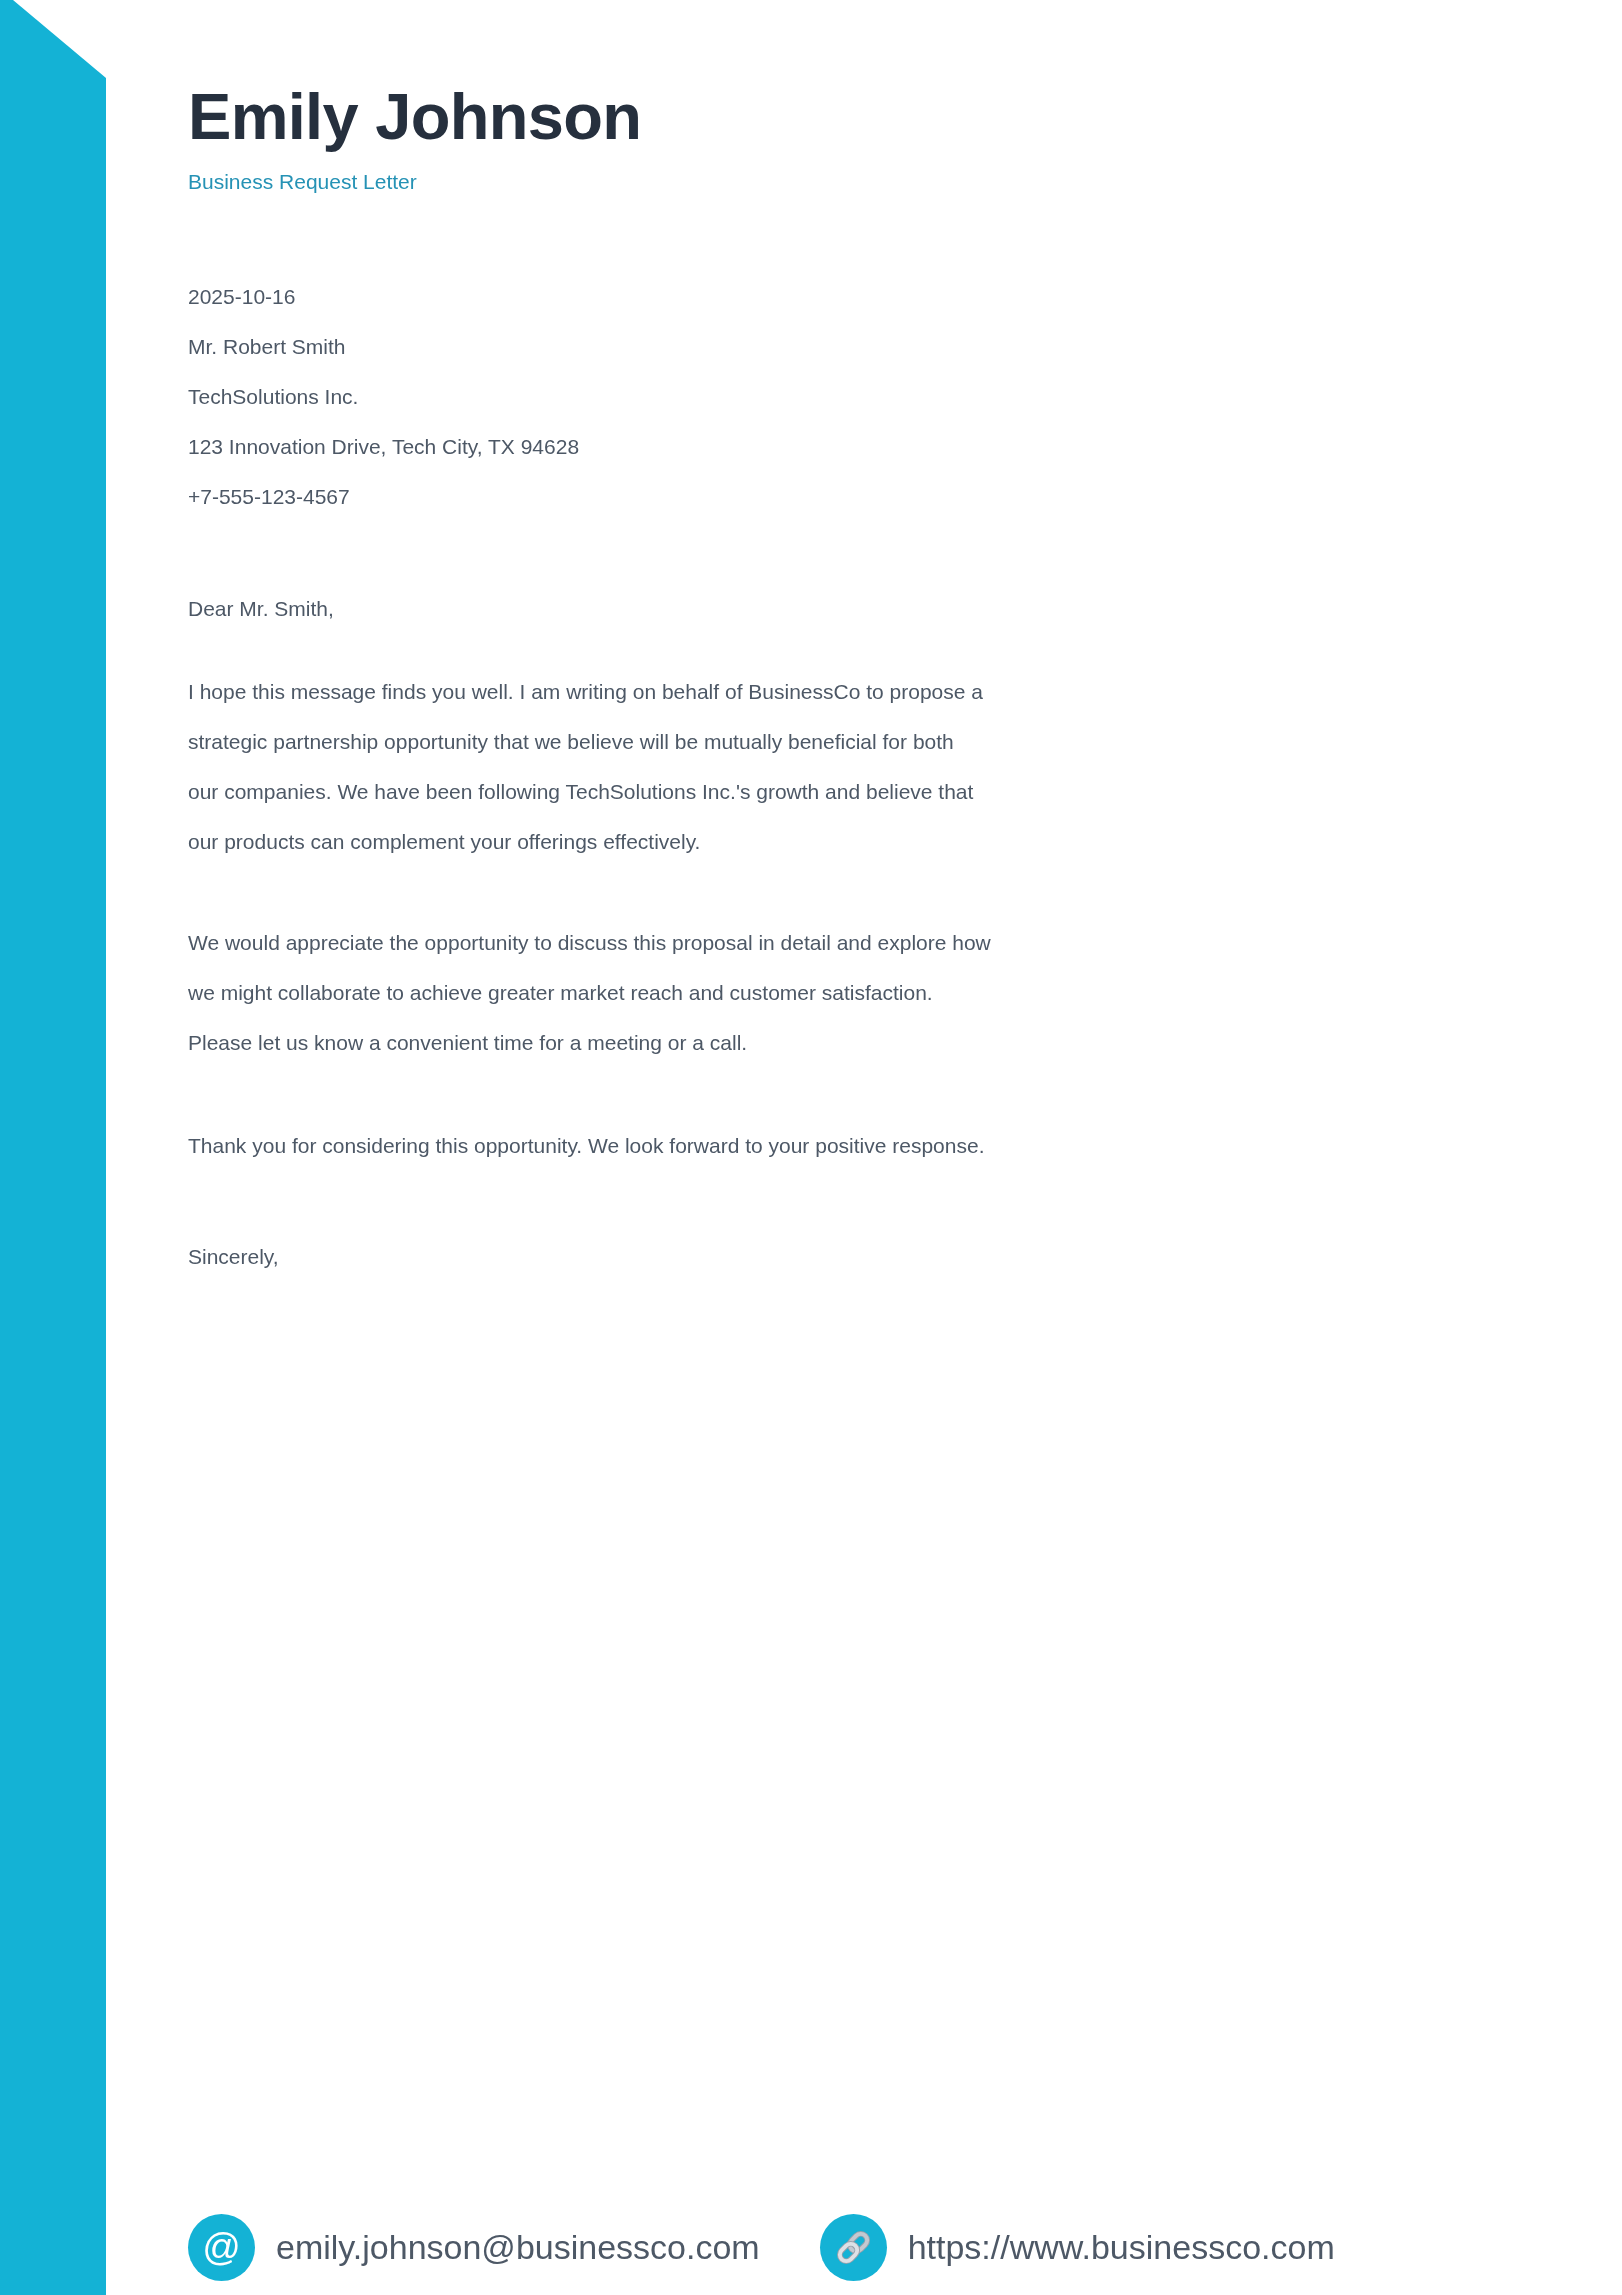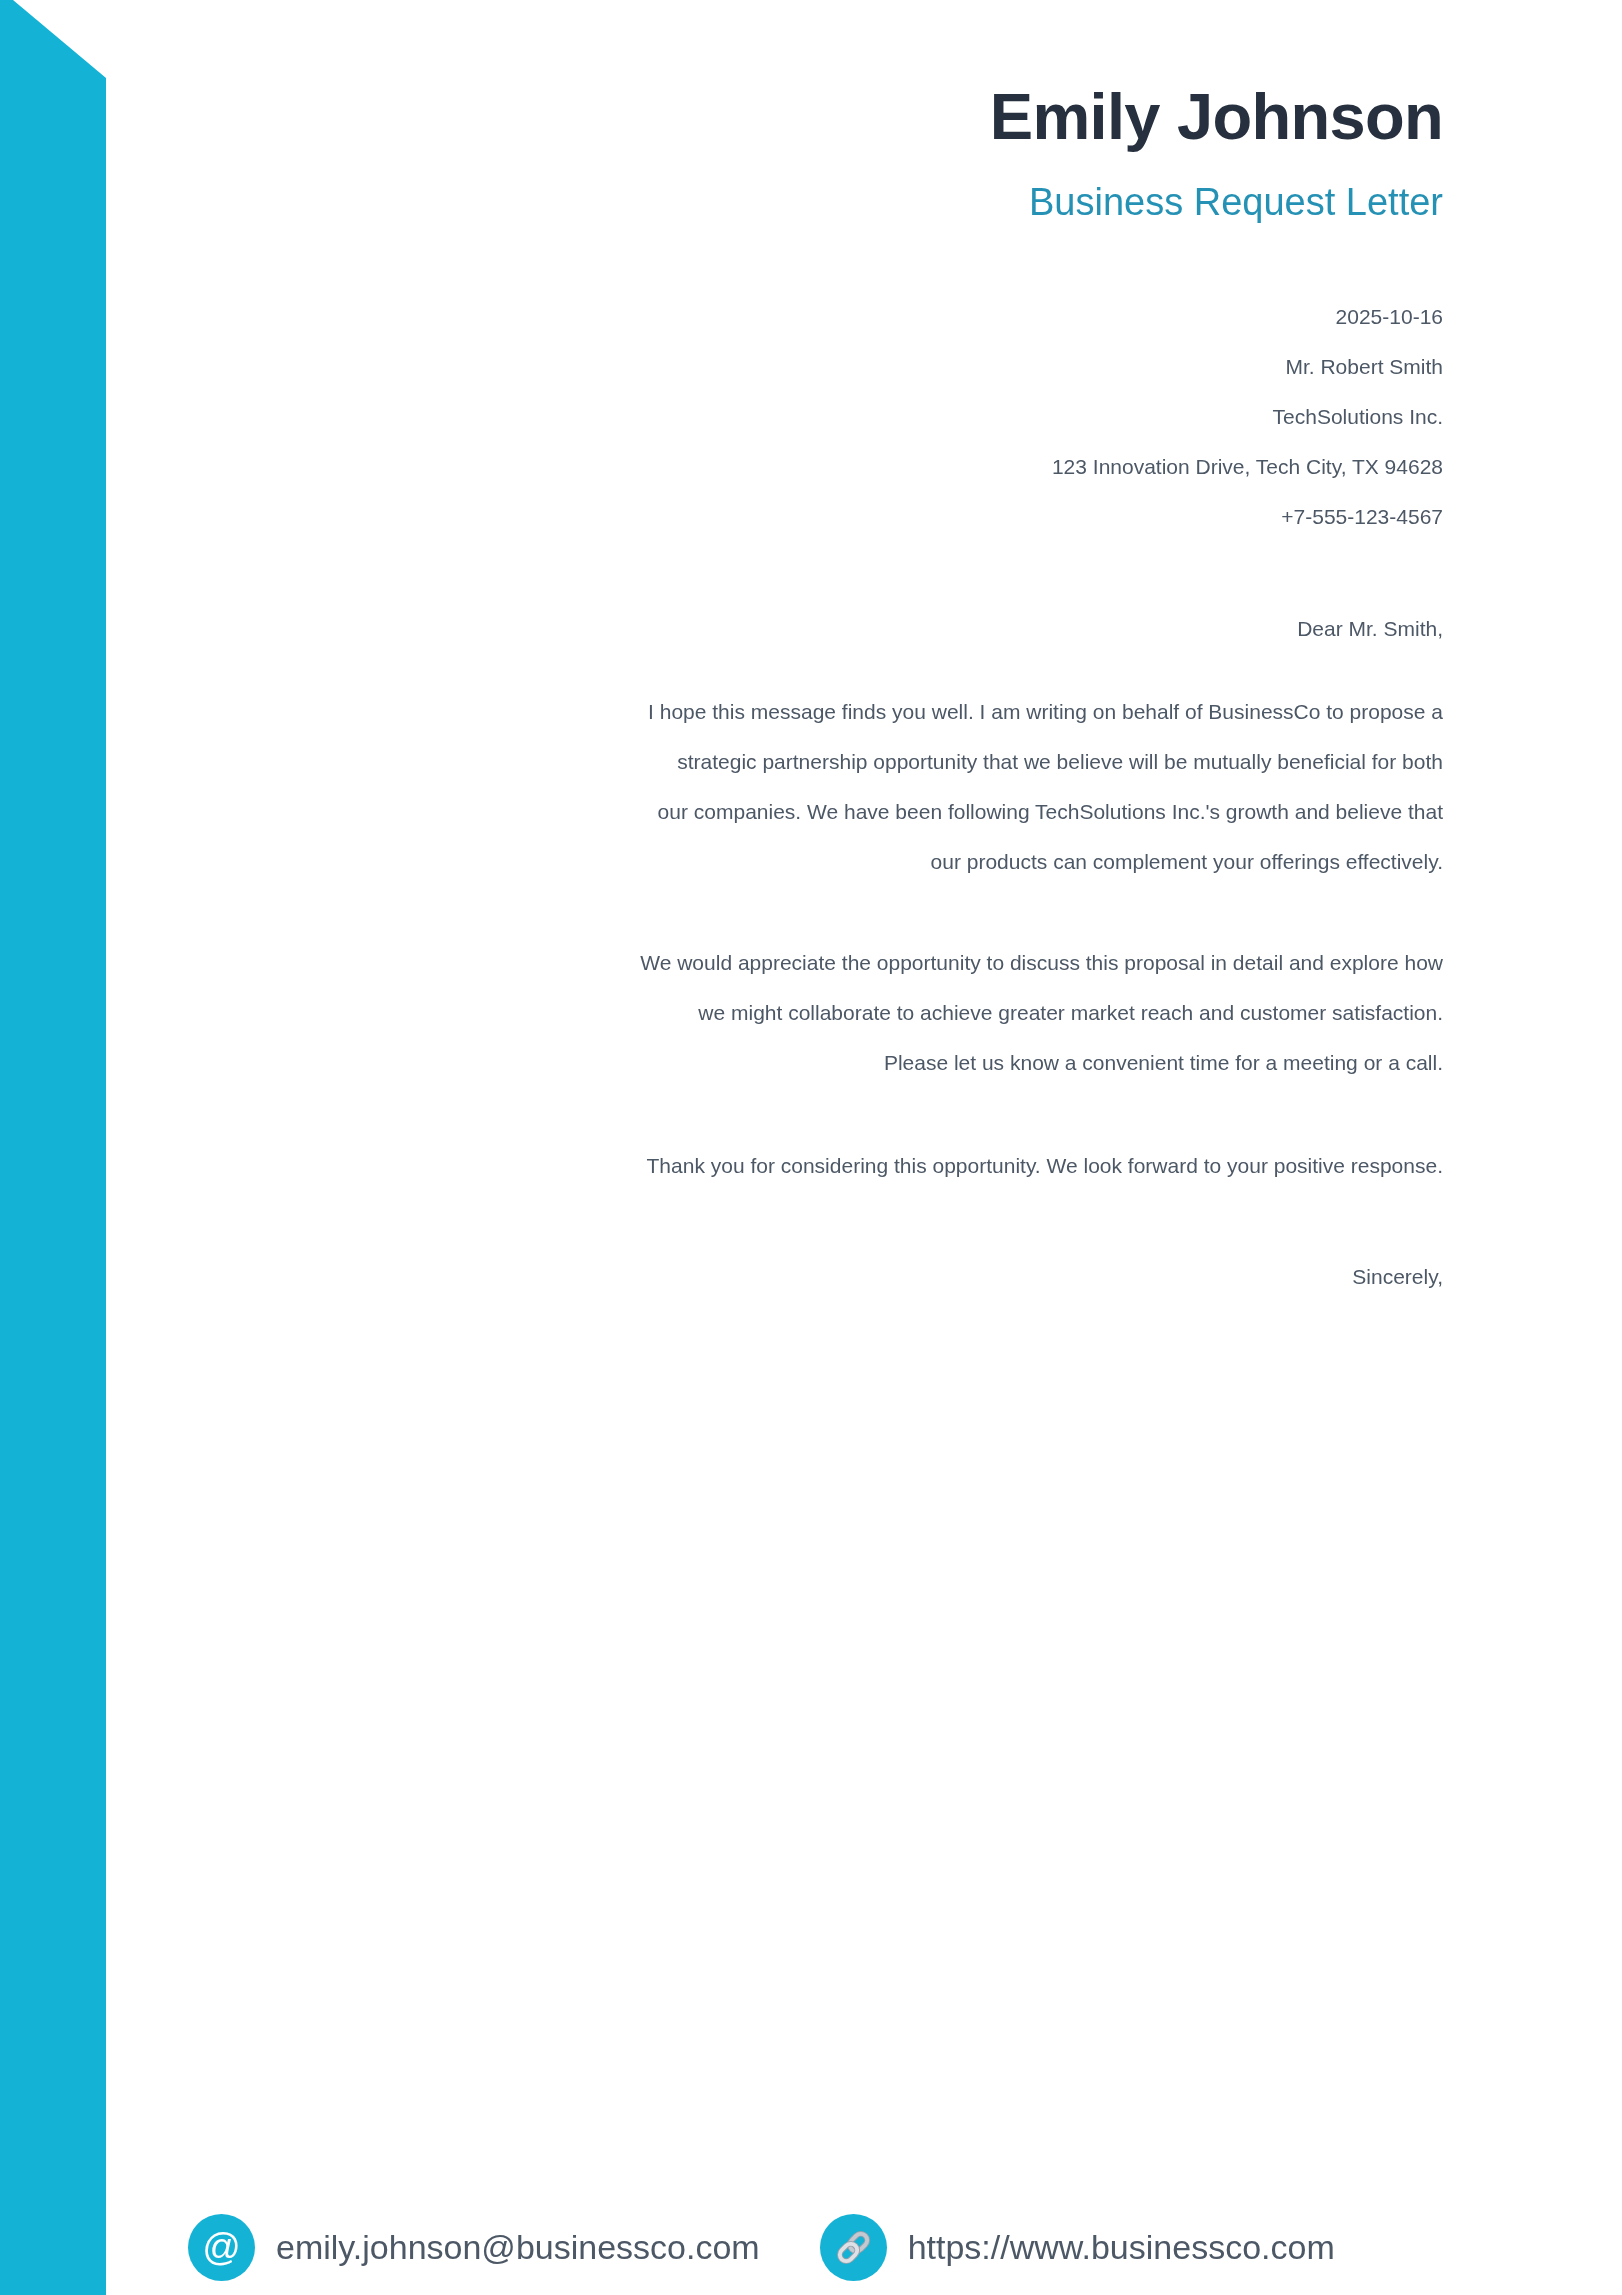--- a/index.html
+++ b/index.html
@@ -5,21 +5,20 @@
   * { margin: 0; padding: 0; box-sizing: border-box; }
   html, body { background: #ffffff; }
   body { font-family: "Liberation Sans", sans-serif; }
 
   .page {
     position: relative;
     width: 1557px;
     height: 2295px;
     background: #ffffff;
     overflow: hidden;
-    text-align: right;
   }
 
   
   .side-band {
     position: absolute;
     left: 0; top: 0;
     width: 106px;
     height: 2295px;
     background: var(--accent, #14b2d5);
     clip-path: polygon(0 0, 13px 0, 100% 78px, 100% 100%, 0 100%);
@@ -35,22 +34,22 @@
   .letter-title {
     margin-top: 81px;
     font-size: 65px;
     line-height: 72px;
     font-weight: 700;
     letter-spacing: -0.7px;
     color: var(--title-color, #26303e);
   }
 
   .letter-subtitle {
-    margin-top: 32px;
-    font-size: 38px;
+    margin-top: 12px;
+    font-size: 21px;
     line-height: 34px;
     font-weight: 400;
     color: var(--subtitle-color, #2592b5);
   }
 
   .body-text { color: var(--body-color, #4d5866); font-size: 21px; line-height: 50px; }
 
   .date-block    { margin-top: 73px; }
   .salutation    { margin-top: 62px; }
   .paragraph-1   { margin-top: 33px; }

